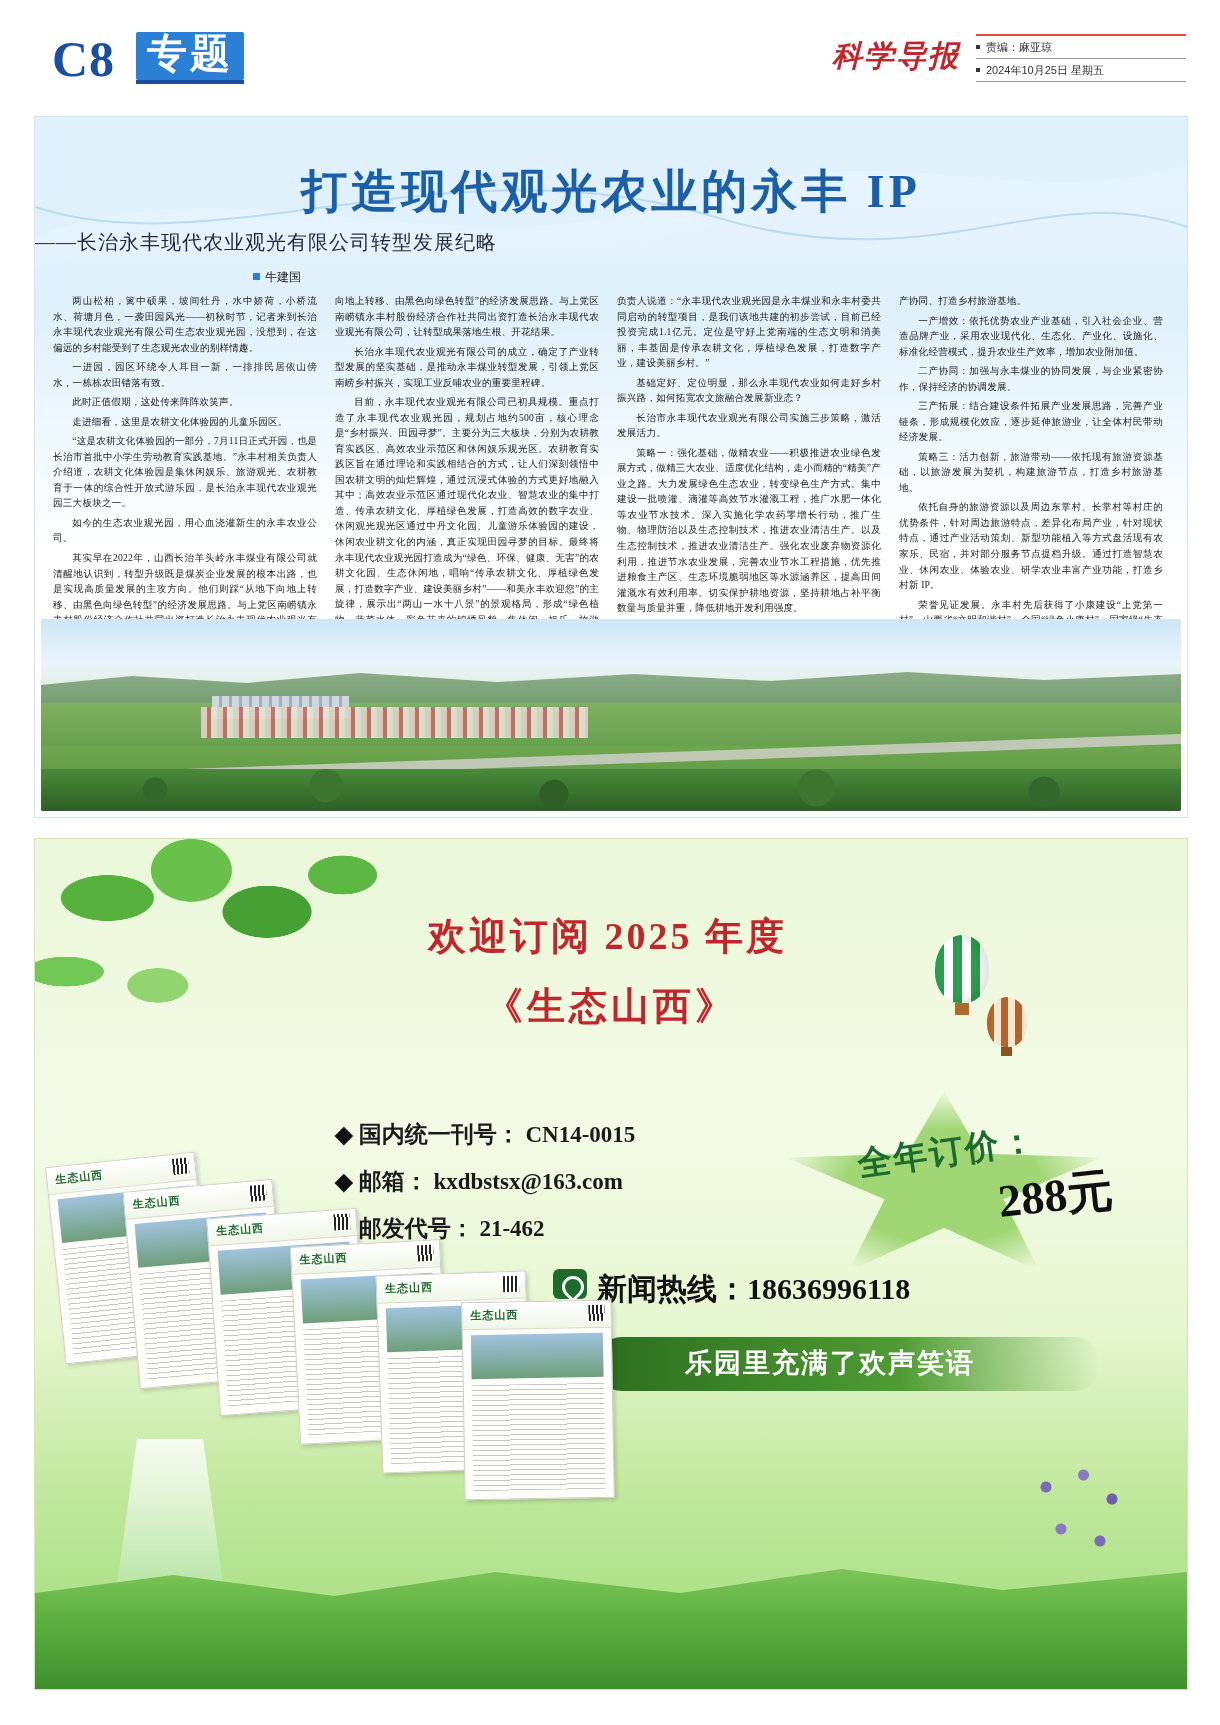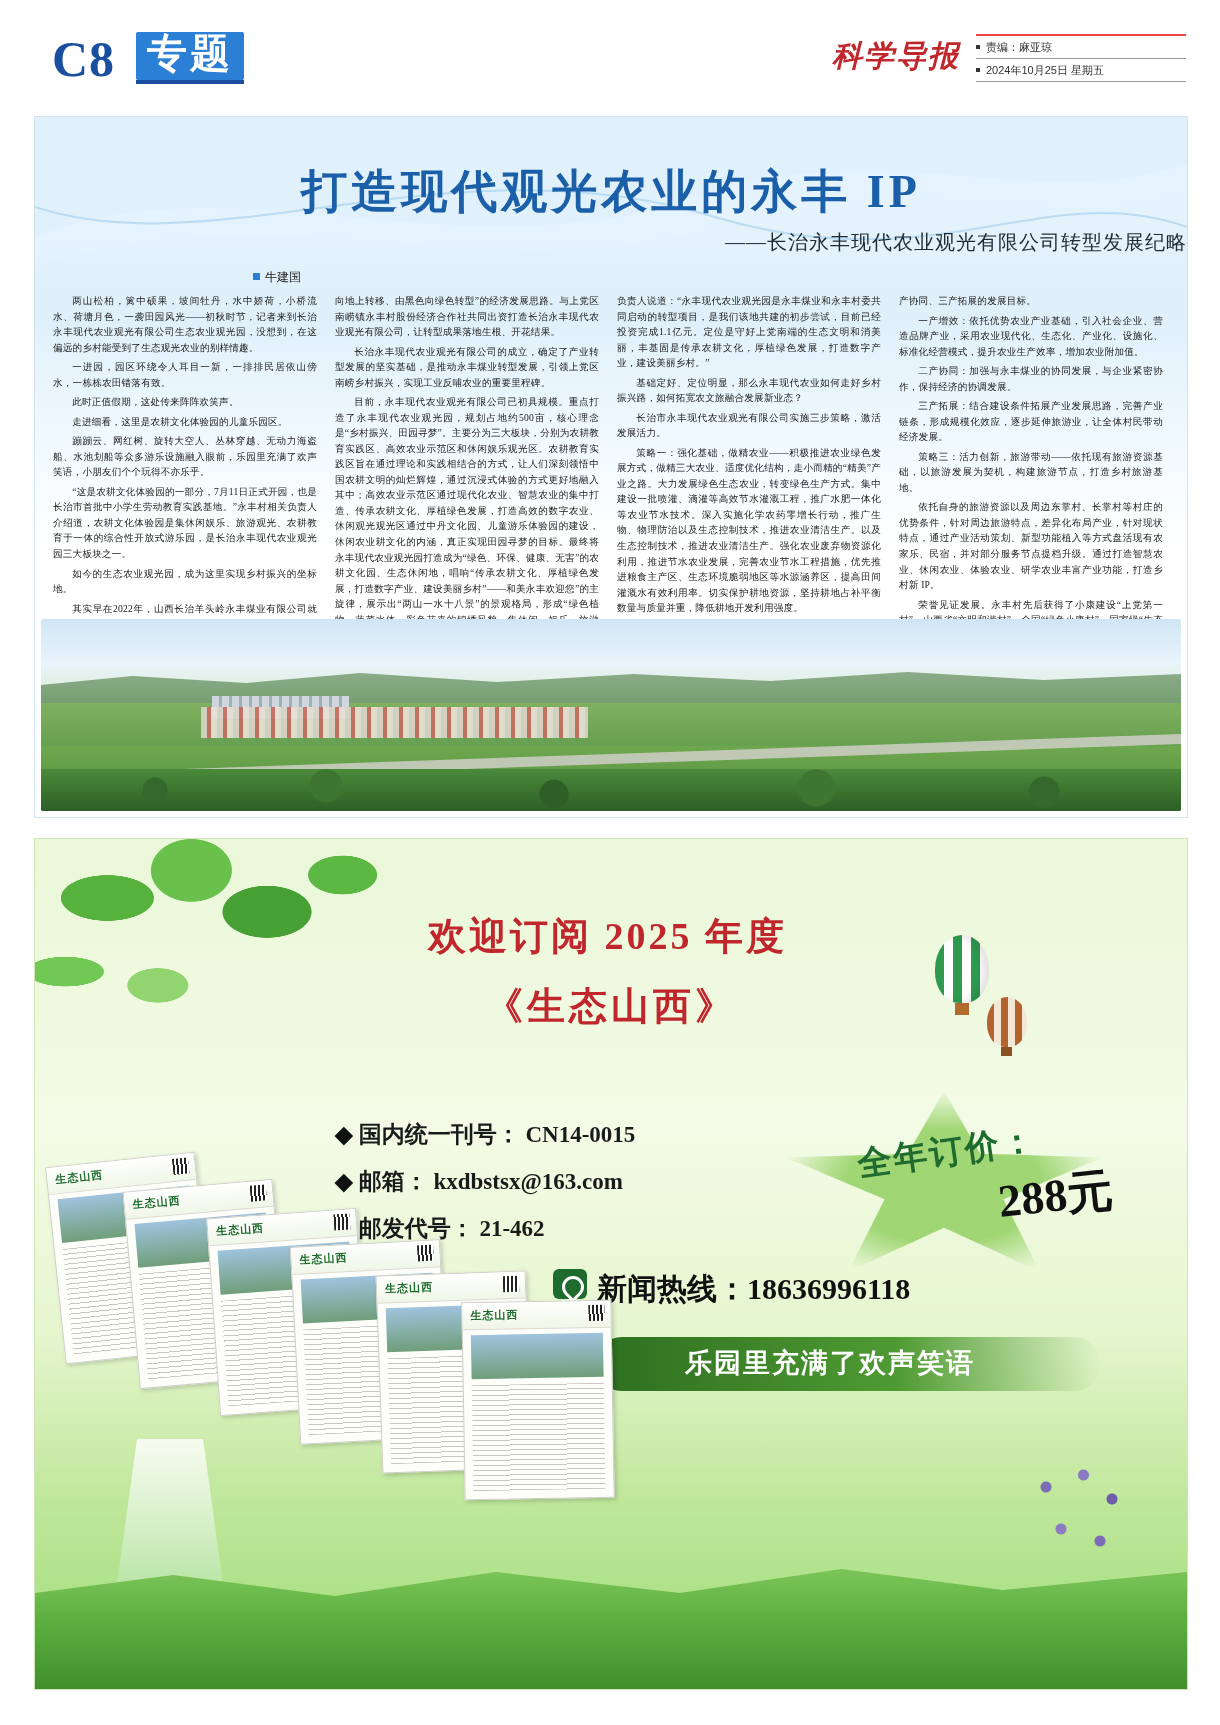--- a/index.html
+++ b/index.html
@@ -129,21 +129,21 @@
     font-size: 46px;
     font-weight: bold;
     color: #1b5fa8;
     letter-spacing: 4px;
     font-family: "Liberation Serif", serif;
   }
   .subhead {
     position: absolute;
     top: 112px;
     width: 100%;
-    text-align: right;
+    text-align: left;
     font-size: 20px;
     color: #1f2a33;
     letter-spacing: 1px;
     font-family: "Liberation Serif", serif;
   }
   .byline {
     position: absolute;
     top: 152px;
     left: 218px;
     font-size: 12px;
@@ -411,41 +411,40 @@
     <div class="byline">
       <span class="sq"></span><span>牛建国</span>
     </div>
 
     <div class="columns">
       <div class="col">
         <p>两山松柏，篱中硕果，坡间牡丹，水中娇荷，小桥流水、荷塘月色，一袭田园风光——初秋时节，记者来到长治永丰现代农业观光有限公司生态农业观光园，没想到，在这偏远的乡村能受到了生态观光农业的别样情趣。</p>
         <p>一进园，园区环绕令人耳目一新，一排排民居依山傍水，一栋栋农田错落有致。</p>
         <p>此时正值假期，这处传来阵阵欢笑声。</p>
         <p>走进细看，这里是农耕文化体验园的儿童乐园区。</p>
-        <p>蹦蹦云、网红树、旋转大空人、丛林穿越、无动力海盗船、水池划船等众多游乐设施融入眼前，乐园里充满了欢声笑语，小朋友们个个玩得不亦乐乎。</p>
         <p>“这是农耕文化体验园的一部分，7月11日正式开园，也是长治市首批中小学生劳动教育实践基地。”永丰村相关负责人介绍道，农耕文化体验园是集休闲娱乐、旅游观光、农耕教育于一体的综合性开放式游乐园，是长治永丰现代农业观光园三大板块之一。</p>
-        <p>如今的生态农业观光园，成为这里实现乡村振兴的坐标地。</p>
+        <p>如今的生态农业观光园，用心血浇灌新生的永丰农业公司。</p>
         <p>其实早在2022年，山西长治羊头岭永丰煤业有限公司就清醒地认识到，转型升级既是煤炭企业发展的根本出路，也是实现高质量发展的主攻方向。他们则踩“从地下向地上转移、由黑色向绿色转型”的经济发展思路。与上党区南崂镇永丰村股份经济合作社共同出资打造长治永丰现代农业观光有限公司，让转型成果落地生根、开花结果。</p>
       </div>
       <div class="col">
         <p class="noind">向地上转移、由黑色向绿色转型”的经济发展思路。与上党区南崂镇永丰村股份经济合作社共同出资打造长治永丰现代农业观光有限公司，让转型成果落地生根、开花结果。</p>
         <p>长治永丰现代农业观光有限公司的成立，确定了产业转型发展的坚实基础，是推动永丰煤业转型发展，引领上党区南崂乡村振兴，实现工业反哺农业的重要里程碑。</p>
         <p>目前，永丰现代农业观光有限公司已初具规模。重点打造了永丰现代农业观光园，规划占地约500亩，核心理念是“乡村振兴、田园寻梦”。主要分为三大板块，分别为农耕教育实践区、高效农业示范区和休闲娱乐观光区。农耕教育实践区旨在通过理论和实践相结合的方式，让人们深刻领悟中国农耕文明的灿烂辉煌，通过沉浸式体验的方式更好地融入其中；高效农业示范区通过现代化农业、智慧农业的集中打造、传承农耕文化、厚植绿色发展，打造高效的数字农业、休闲观光观光区通过中丹文化园、儿童游乐体验园的建设，休闲农业耕文化的内涵，真正实现田园寻梦的目标。最终将永丰现代农业观光园打造成为“绿色、环保、健康、无害”的农耕文化园、生态休闲地，唱响“传承农耕文化、厚植绿色发展，打造数字产业、建设美丽乡村”——和美永丰欢迎您”的主旋律，展示出“两山一水十八景”的景观格局，形成“绿色植物、蔬菜水体、彩色花卉的锦绣风貌，集休闲、娱乐、旅游观光、农耕教育于一体的综合性开放式游乐园。</p>
         <p>永丰煤业有限公司、永丰现代农业观光有限公司</p>
       </div>
       <div class="col">
         <p class="noind">负责人说道：“永丰现代农业观光园是永丰煤业和永丰村委共同启动的转型项目，是我们该地共建的初步尝试，目前已经投资完成1.1亿元。定位是守好上党南端的生态文明和消美丽，丰基固是传承农耕文化，厚植绿色发展，打造数字产业，建设美丽乡村。”</p>
         <p>基础定好、定位明显，那么永丰现代农业如何走好乡村振兴路，如何拓宽农文旅融合发展新业态？</p>
         <p>长治市永丰现代农业观光有限公司实施三步策略，激活发展活力。</p>
         <p>策略一：强化基础，做精农业——积极推进农业绿色发展方式，做精三大农业、适度优化结构，走小而精的“精美”产业之路。大力发展绿色生态农业，转变绿色生产方式。集中建设一批喷灌、滴灌等高效节水灌溉工程，推广水肥一体化等农业节水技术。深入实施化学农药零增长行动，推广生物、物理防治以及生态控制技术，推进农业清洁生产。以及生态控制技术，推进农业清洁生产。强化农业废弃物资源化利用，推进节水农业发展，完善农业节水工程措施，优先推进粮食主产区、生态环境脆弱地区等水源涵养区，提高田间灌溉水有效利用率。切实保护耕地资源，坚持耕地占补平衡数量与质量并重，降低耕地开发利用强度。</p>
         <p>策略二：错位联动，协同发展——加快传统产业转型，引一协二拓三，将农业种植、农贸、休闲农业产业融合发展。</p>
         <p>产业发展应加快传统产业转型，促进现代化农业发展，加强一二、三产业联动，由此实现一产增效、二</p>
       </div>
       <div class="col">
-        <p class="noind">产协同、三产拓展的发展目标。</p>
+        <p class="noind">产协同、打造乡村旅游基地。</p>
         <p>一产增效：依托优势农业产业基础，引入社会企业、营造品牌产业，采用农业现代化、生态化、产业化、设施化、标准化经营模式，提升农业生产效率，增加农业附加值。</p>
         <p>二产协同：加强与永丰煤业的协同发展，与企业紧密协作，保持经济的协调发展。</p>
         <p>三产拓展：结合建设条件拓展产业发展思路，完善产业链条，形成规模化效应，逐步延伸旅游业，让全体村民带动经济发展。</p>
         <p>策略三：活力创新，旅游带动——依托现有旅游资源基础，以旅游发展为契机，构建旅游节点，打造乡村旅游基地。</p>
         <p>依托自身的旅游资源以及周边东掌村、长掌村等村庄的优势条件，针对周边旅游特点，差异化布局产业，针对现状特点，通过产业活动策划、新型功能植入等方式盘活现有农家乐、民宿，并对部分服务节点提档升级。通过打造智慧农业、休闲农业、体验农业、研学农业丰富产业功能，打造乡村新 IP。</p>
         <p>荣誉见证发展。永丰村先后获得了小康建设“上党第一村”、山西省“文明和谐村”、全国“绿色小康村”、国家级“生态村”以及第六届全国文明村镇等荣誉称号。</p>
         <p>采访结束时，长治市永丰现代农业观光有限公司负责人为记者描绘了永丰蓝图——用心血浇灌新生的永丰农业公司，为乡村文旅注入新活力，努力建设宜居宜业和美乡村。</p>
       </div>
     </div>
 

